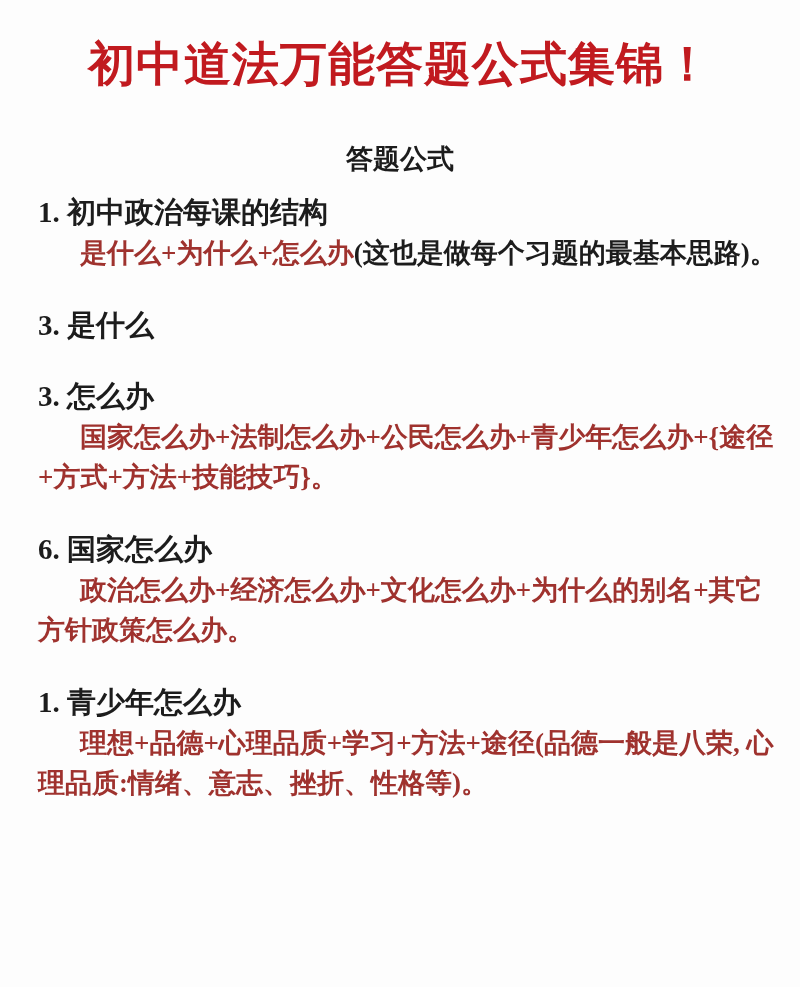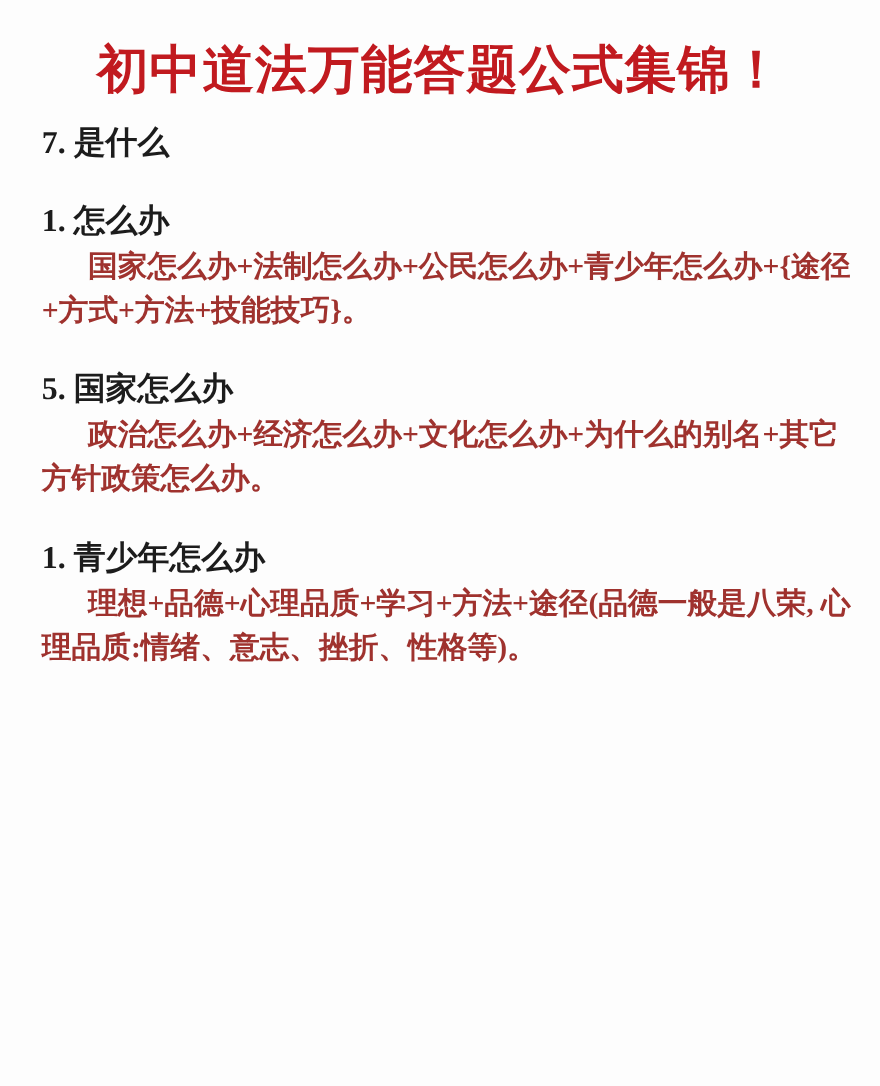--- a/index.html
+++ b/index.html
@@ -61,36 +61,41 @@
   }
   .content .black{
     color:var(--text-black);
   }
 </style>
 </head>
 <body>
 
 <main class="page">
   <h1 class="title">初中道法万能答题公式集锦！</h1>
+  <h2 class="subtitle">答题公式</h2>
   <div class="sections" id="sections">
+  <section class="item">
+    <h3 class="heading">1. 初中政治每课的结构</h3>
+    <p class="content"><span class="red">是什么+为什么+怎么办</span><span class="black">(这也是做每个习题的最基本思路)。</span></p>
+  </section>
 
   <section class="item">
-    <h3 class="heading">7. 是什么</h3>
+    <h3 class="heading">3. 是什么</h3>
   </section>
 
   <section class="item">
   </section>
 
   <section class="item">
-    <h3 class="heading">1. 怎么办</h3>
+    <h3 class="heading">3. 怎么办</h3>
     <p class="content"><span class="red">国家怎么办+法制怎么办+公民怎么办+青少年怎么办+{途径+方式+方法+技能技巧}。</span></p>
   </section>
 
   <section class="item">
-    <h3 class="heading">5. 国家怎么办</h3>
+    <h3 class="heading">6. 国家怎么办</h3>
     <p class="content"><span class="red">政治怎么办+经济怎么办+文化怎么办+为什么的别名+其它方针政策怎么办。</span></p>
   </section>
 
   <section class="item">
     <h3 class="heading">1. 青少年怎么办</h3>
     <p class="content"><span class="red">理想+品德+心理品质+学习+方法+途径(品德一般是八荣, 心理品质:情绪、意志、挫折、性格等)。</span></p>
   </section>
 </div>
 </main>
 

